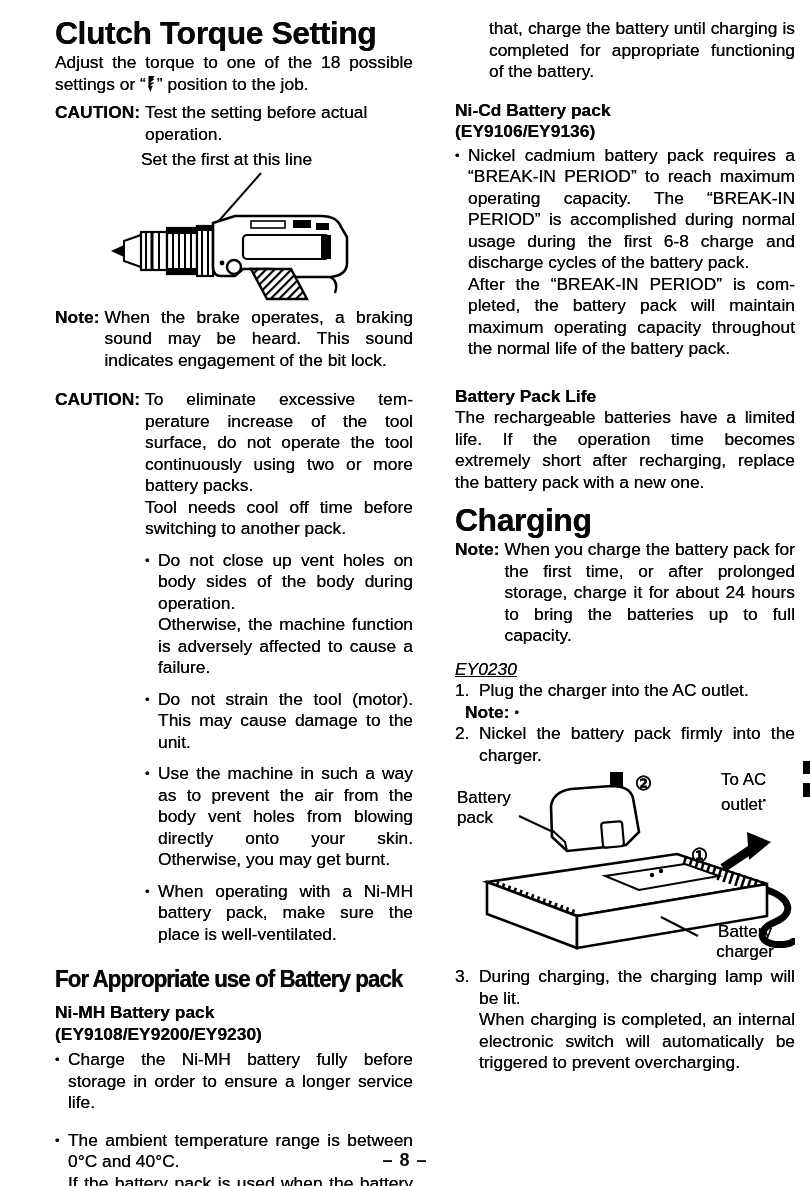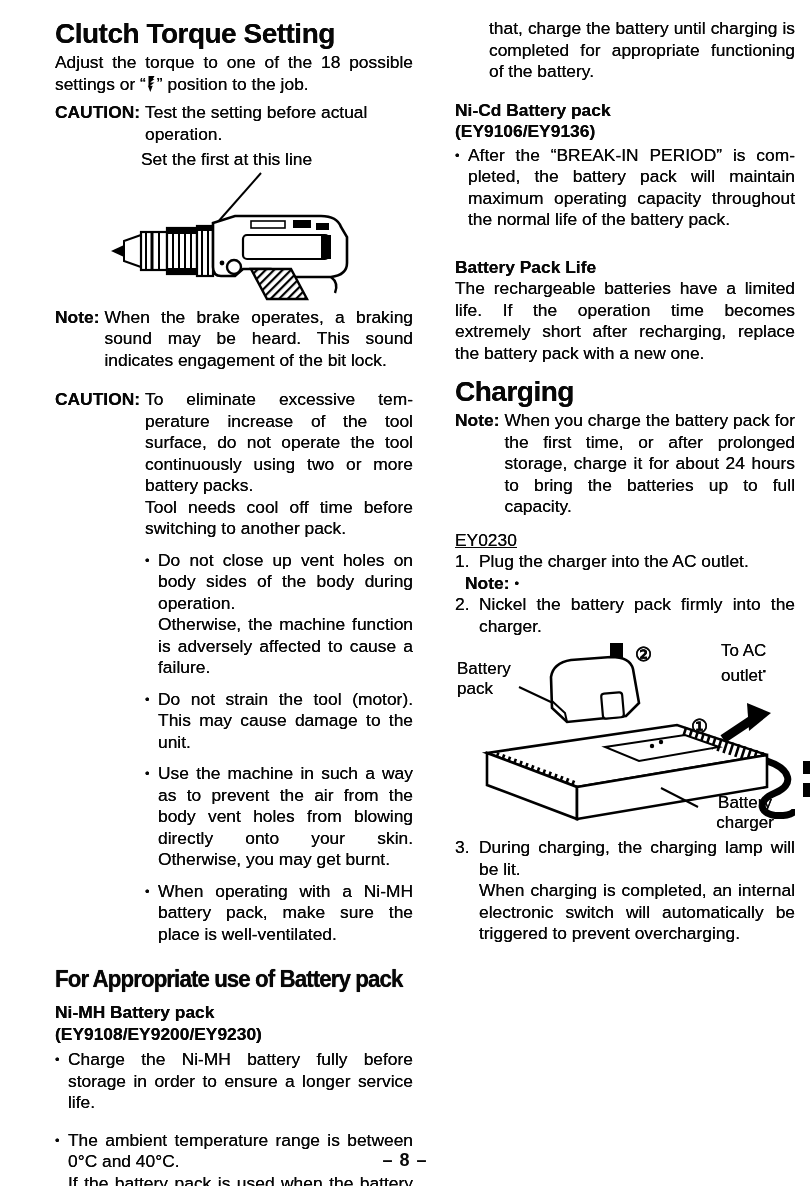--- a/index.html
+++ b/index.html
@@ -4,34 +4,34 @@
 <style>
   html,body{margin:0;padding:0;background:#e8e8e8;}
   .page{position:relative;width:810px;height:1186px;background:#ffffff;overflow:hidden;
         font-family:"Liberation Sans",sans-serif;color:#070707;}
   .page *{box-sizing:border-box;}
   .col{position:absolute;top:18px;}
   .col-left{left:55px;width:358px;}
   .col-right{left:455px;width:340px;}
   .body{font-size:17.4px;line-height:21.5px;text-shadow:0 0 .4px currentColor;}
   .just{text-align:justify;}
-  .h1{font-size:28px;line-height:31px;font-weight:bold;letter-spacing:-.5px;margin:0 0 3px 0;
+  .h1{font-size:32px;line-height:31px;font-weight:bold;letter-spacing:-.5px;margin:0 0 3px 0;
       text-shadow:0 0 .6px currentColor;}
   .h2-cond{font-size:24px;line-height:27px;font-weight:bold;letter-spacing:-1px;white-space:nowrap;
       transform:scaleX(.93);transform-origin:0 50%;margin:20px 0 10px 0;text-shadow:0 0 .7px currentColor;}
   .h3{font-weight:bold;margin:0;}
   .hang{display:flex;align-items:flex-start;}
   .hang .lbl{font-weight:bold;flex:0 0 auto;white-space:nowrap;padding-right:5px;}
   .hang .cnt{flex:1 1 auto;}
   .blt{display:flex;align-items:flex-start;margin-top:10px;}
   .blt .dot{flex:0 0 13px;font-size:13px;line-height:21.5px;}
   .blt .cnt{flex:1 1 auto;}
   .steps .step{display:flex;align-items:flex-start;}
   .steps .num{flex:0 0 24px;}
-  .underline{text-decoration:underline;}
+  .underline{text-decoration:underline;font-style:italic;}
   .caption{margin:4px 0 0 86px;}
   .model-link{margin-top:12px;}
   .fig{position:relative;}
   .fig .lbl{position:absolute;font-size:17px;line-height:20px;text-shadow:0 0 .4px currentColor;}
   .fig .circ{font-size:19px;font-weight:bold;}
   .sup-mark{font-size:9px;vertical-align:super;}
   .edge-mark{position:absolute;background:#000;}
   .footer{position:absolute;left:0;width:100%;text-align:center;top:1150px;font-size:18px;
           font-weight:bold;letter-spacing:1px;}
   svg{display:block;}
@@ -162,20 +162,21 @@
   <div class="col col-right">
 
     <div class="body just" style="padding-left:34px;">that, charge the battery until charg­ing is completed for appropriate functioning of the battery.</div>
 
     <div class="h3 body" style="margin-top:17px;">Ni-Cd Battery pack</div>
     <div class="h3 body">(EY9106/EY9136)</div>
 
     <div class="blt" style="margin-top:2px;">
       <span class="dot body">•</span>
       <div class="cnt body">
+        <div class="just">Nickel cadmium battery pack requires a “BREAK-IN PERIOD” to reach maxi­mum operating capacity. The “BREAK-IN PERIOD” is accomplished during normal usage during the first 6-8 charge and discharge cycles of the battery pack.</div>
         <div class="just">After the “BREAK-IN PERIOD” is com­pleted, the battery pack will maintain maximum operating capacity through­out the normal life of the battery pack.</div>
       </div>
     </div>
 
     <div class="h3 body" style="margin-top:26px;">Battery Pack Life</div>
     <div class="body just">The rechargeable batteries have a limited life. If the operation time becomes extremely short after recharging, replace the battery pack with a new one.</div>
 
     <div class="h1" style="margin-top:12px;">Charging</div>
 
     <div class="hang body">

